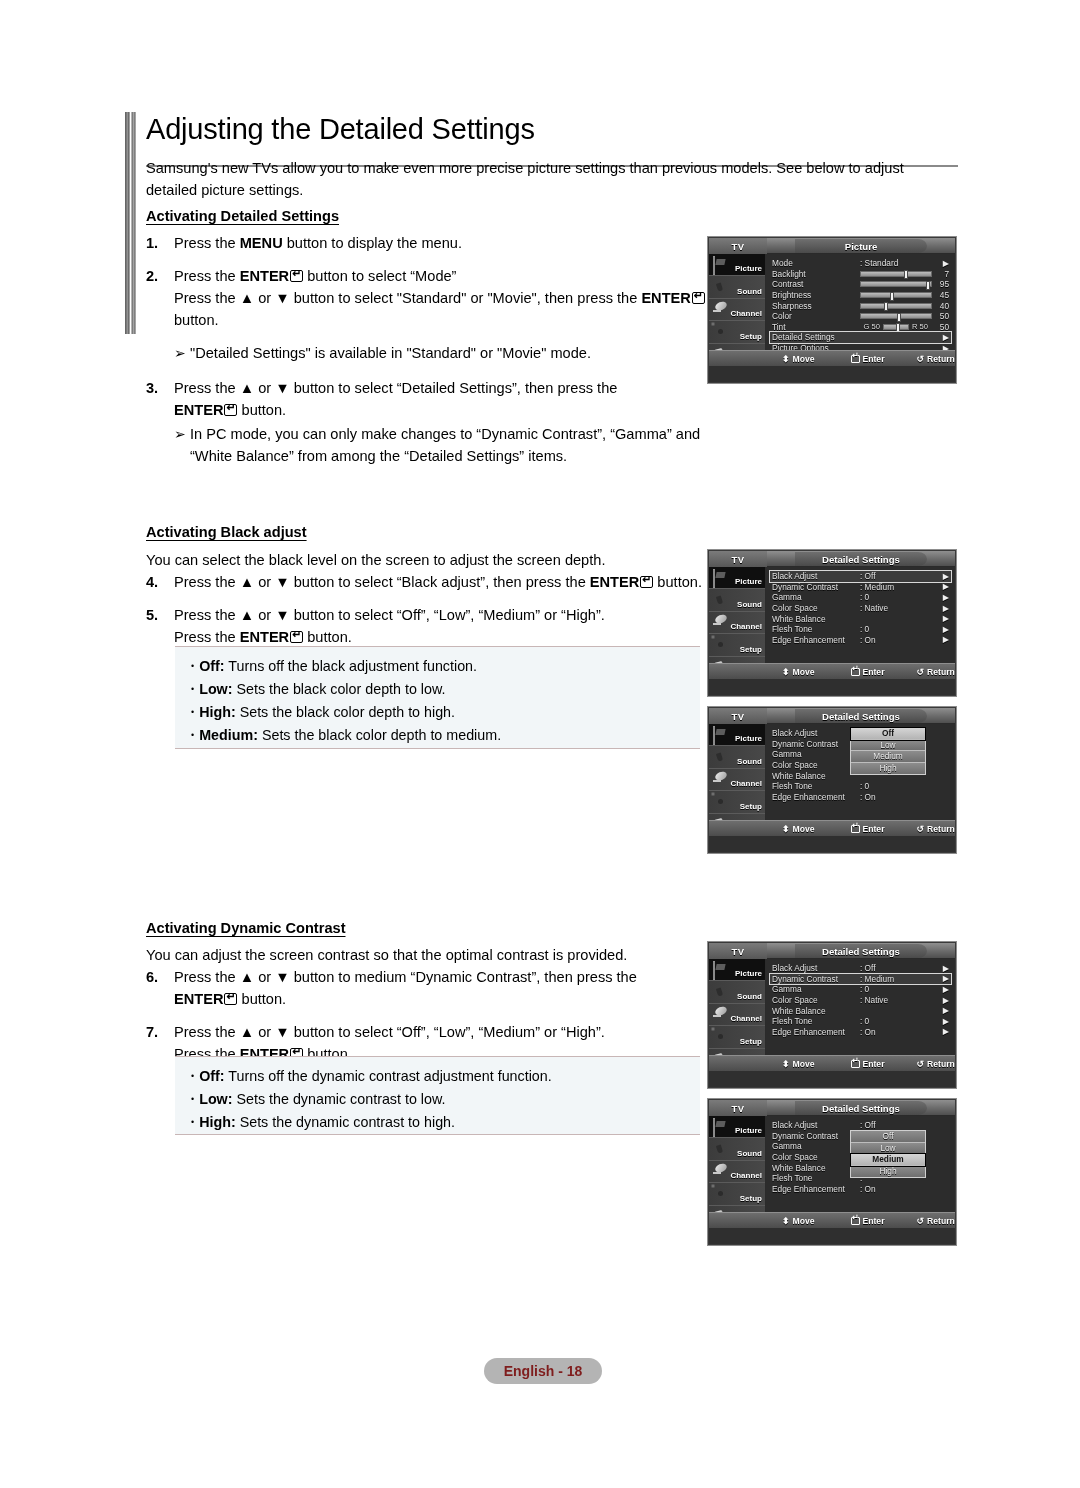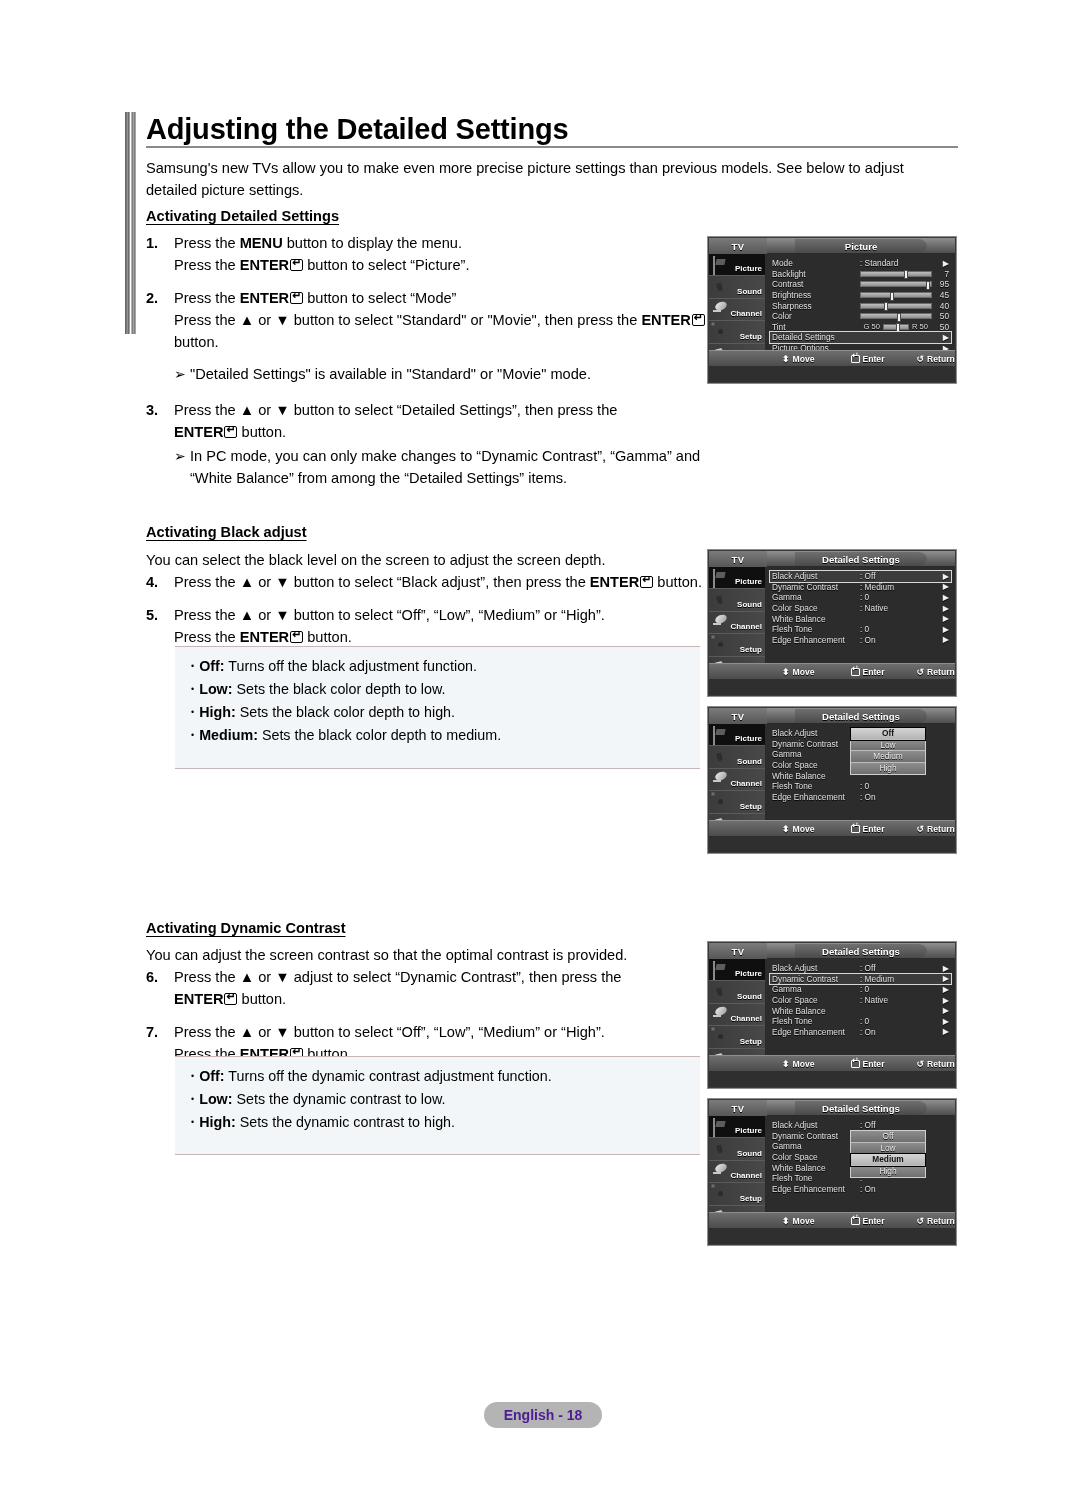--- a/index.html
+++ b/index.html
@@ -21,22 +21,22 @@
     position:absolute; left:124px; top:112px; width:13px; height:222px;
     background:linear-gradient(to right,
       #ffffff 0px,#ffffff 1px,
       #5a5a5a 1px,#9d9d9d 4px,#3d3d3d 5px,#ffffff 6px,
       #ffffff 7px,#6a6a6a 8px,#b5b5b5 10px,#4a4a4a 11px,#ffffff 12px);
   }
 
   
   .title-wrap { position:absolute; left:146px; top:114px; width:812px; }
   h1.page-title {
-    margin:0; padding:0 0 2px 0;
-    font-size:29px; font-weight:bold; letter-spacing:-0.2px;
+    margin:0; padding:0 0 21px 0;
+    font-size:29px; font-weight:normal; letter-spacing:-0.2px;
     line-height:1.05;
   }
   .title-rule { height:2px; background:#8a8a8a; width:812px; }
 
   .intro {
     position:absolute; left:146px; top:158px; width:800px;
     font-size:14.6px; line-height:1.48;
   }
 
   .sub-head {
@@ -80,21 +80,21 @@
     position:absolute; left:1px; top:-4px;
     font-size:11px; line-height:12px; font-weight:bold;
   }
 
   
   .notebox {
     position:absolute; left:175px; width:525px;
     background:#f2f6f8;
     border-top:1.5px solid #c8b6b6;
     border-bottom:1.5px solid #c8b6b6;
-    padding:8px 0 20px 16px;
+    padding:8px 0 0 16px;
     font-size:14.3px; line-height:1.62;
   }
   .notebox.nb1 { top:646px; }
   .notebox.nb2 { top:1056px; }
   .nb-item::before { content:"\2022"; font-size:9px; vertical-align:2px; margin-right:5px; }
 
   
   .osd {
     position:absolute; width:248px; height:146px;
     background:#2f2f2f;
@@ -290,21 +290,21 @@
     font-size:8px; line-height:8px;
   }
   .gl-ret { font-size:9px; }
 
   
   .footer-pill {
     position:absolute; left:484px; top:1358px;
     width:118px; height:26px;
     background:#b4b4b4; border-radius:13px;
     display:flex; align-items:center; justify-content:center;
-    font-size:14px; font-weight:bold; color:#4c1d95;margin-top:44px;
+    font-size:14px; font-weight:bold; color:#7f1d1d;
   }
 </style>
 </head>
 <body>
 
 <div class="page">
 
   <div class="left-rule"></div>
 
   <div class="title-wrap">
@@ -315,21 +315,20 @@
   <div class="intro">Samsung's new TVs allow you to make even more precise picture settings than previous models. See below to adjust detailed picture settings.</div>
 
   <div class="sub-head sh1">Activating Detailed Settings</div>
 
   <div class="steps s1">
 
     <div class="step">
       <div class="step-num">1.</div>
       <div class="step-body">
         <div><span>Press the </span><b>MENU</b><span> button to display the menu.</span></div>
-        <div><span>Press the </span><b>ENTER</b><span class="ent"></span><span> button to select “Picture”.</span></div>
       </div>
     </div>
 
     <div class="step">
       <div class="step-num">2.</div>
       <div class="step-body">
         <div><span>Press the </span><b>ENTER</b><span class="ent"></span><span> button to select “Mode”</span></div>
         <div><span>Press the ▲ or ▼ button to select "Standard" or "Movie", then press the </span><b>ENTER</b><span class="ent"></span></div>
         <div>button.</div>
       </div>
@@ -380,21 +379,21 @@
     <div class="nb-item"><b>Medium:</b><span> Sets the black color depth to medium.</span></div>
   </div>
 
   <div class="sub-head sh3">Activating Dynamic Contrast</div>
   <div class="lead ld3">You can adjust the screen contrast so that the optimal contrast is provided.</div>
 
   <div class="steps s3">
     <div class="step">
       <div class="step-num">6.</div>
       <div class="step-body">
-        <div>Press the ▲ or ▼ adjust to select “Dynamic Contrast”, then press the</div>
+        <div>Press the ▲ or ▼ button to medium “Dynamic Contrast”, then press the</div>
         <div><b>ENTER</b><span class="ent"></span><span> button.</span></div>
       </div>
     </div>
     <div class="step">
       <div class="step-num">7.</div>
       <div class="step-body">
         <div>Press the ▲ or ▼ button to select “Off”, “Low”, “Medium” or “High”.</div>
         <div><span>Press the </span><b>ENTER</b><span class="ent"></span><span> button.</span></div>
       </div>
     </div>

